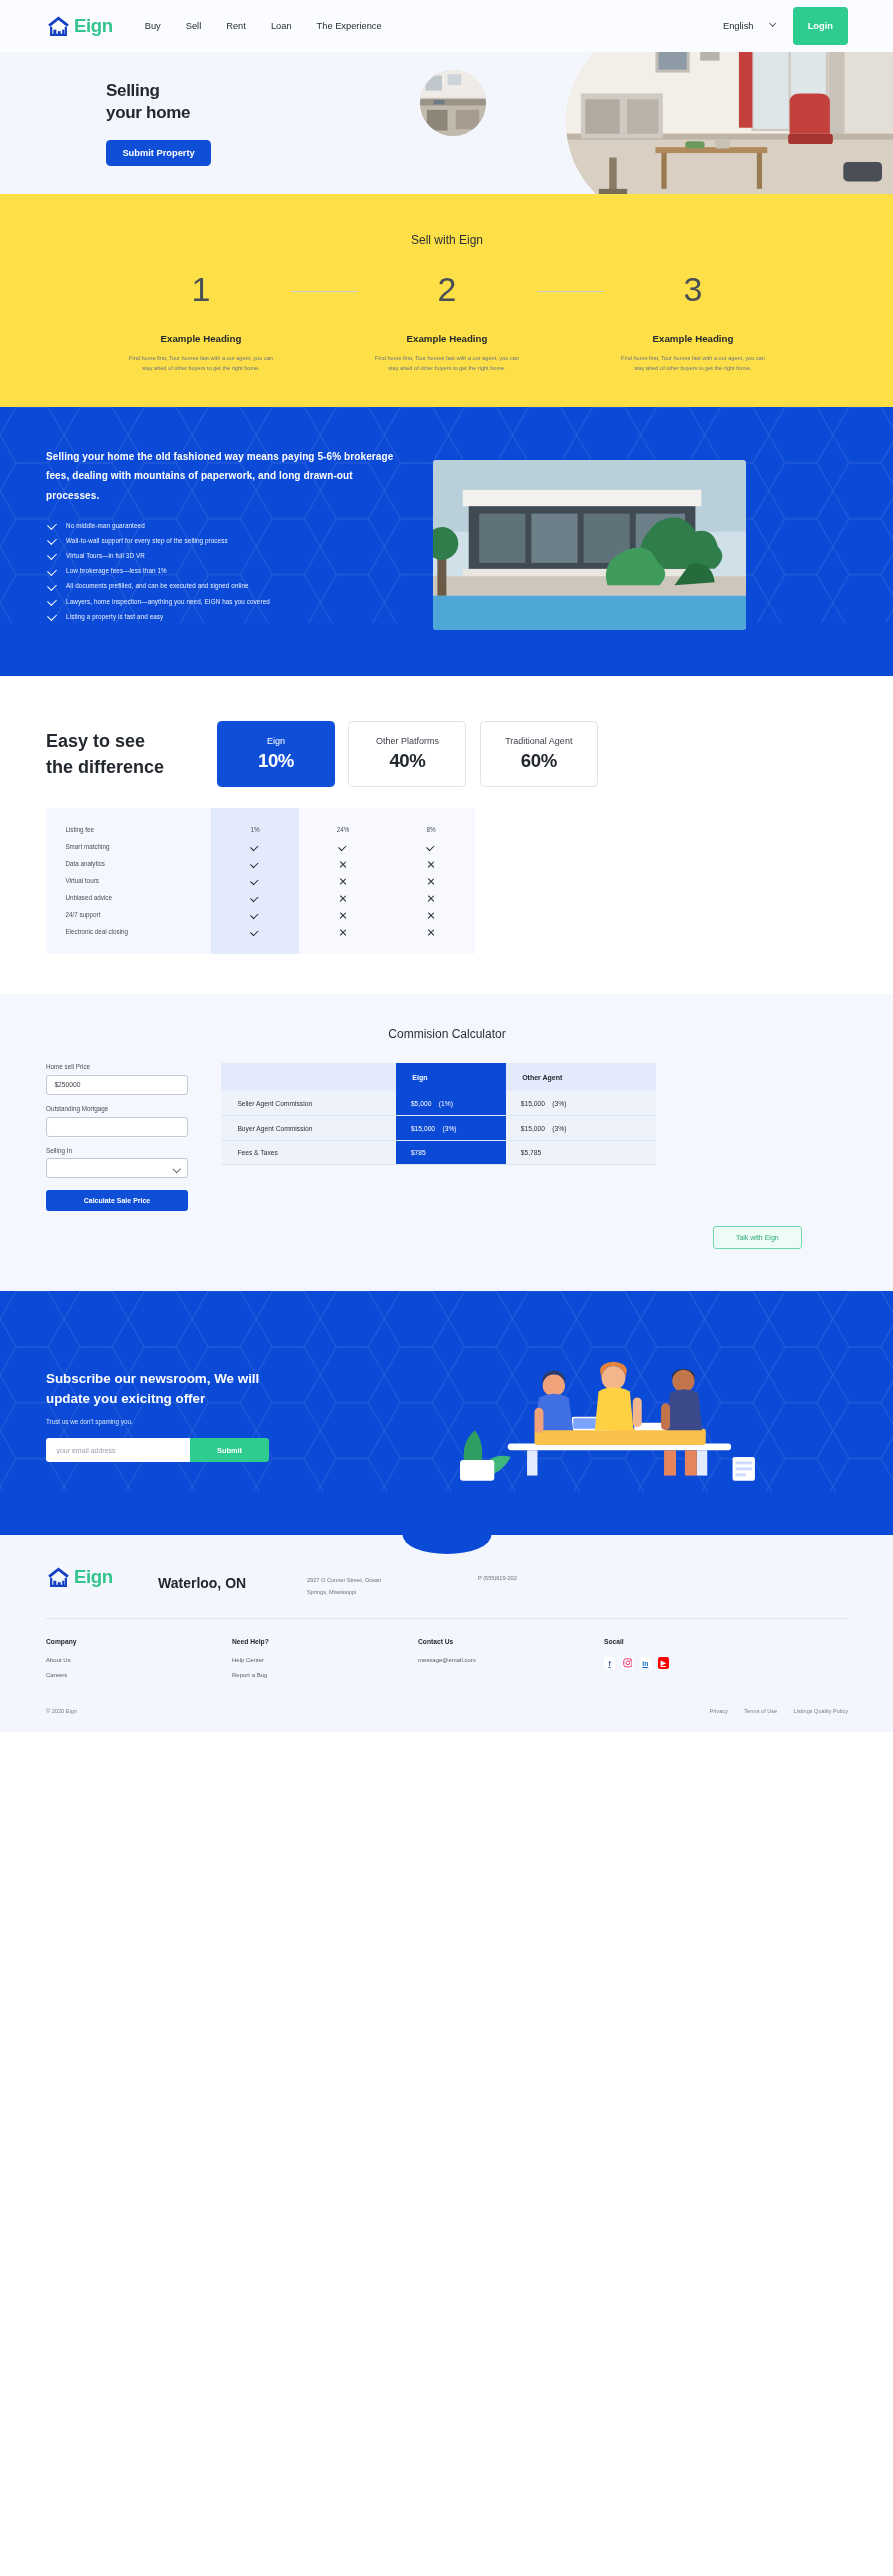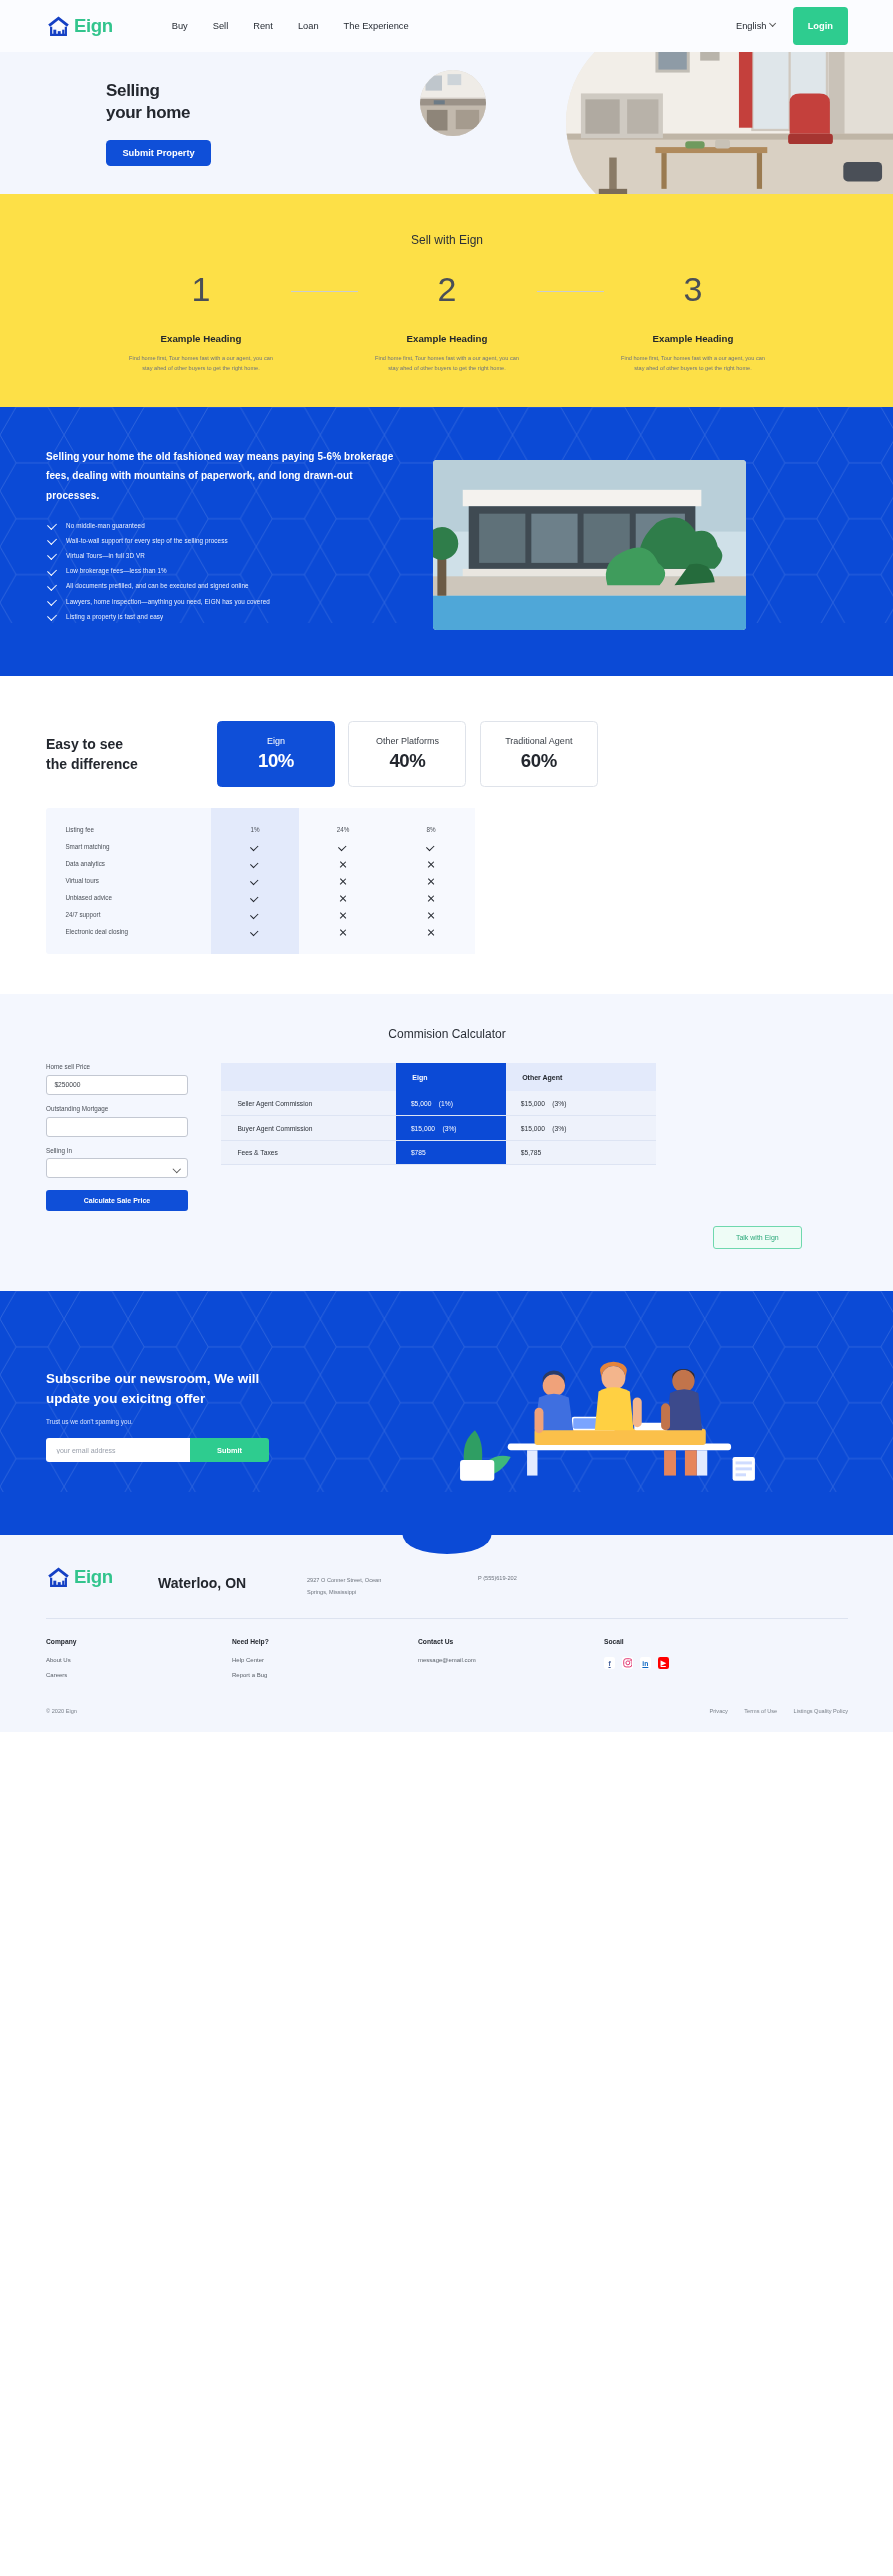--- a/index.html
+++ b/index.html
@@ -16,24 +16,24 @@
   .header {
     height: 52px;
     display: flex;
     align-items: center;
     padding: 0 46px;
     background: #fbfcff;
   }
   .logo { display: flex; align-items: center; gap: 3px; }
   .logo-mark { width: 25px; height: 24px; }
   .logo-text { font-size: 18.6px; font-weight: 700; color: #32c48d; letter-spacing: -0.4px; }
-  .nav { display: flex; gap: 25px; margin-left: 59px; }
+  .nav { display: flex; gap: 25px; margin-left: 32px; }
   .nav a { font-size: 9.3px; color: #262b33; text-decoration: none; font-weight: 400; }
   .header-right { margin-left: auto; display: flex; align-items: center; gap: 18px; }
-  .lang { font-size: 9.3px; color: #262b33; display: flex; align-items: center; gap: 3px; }
+  .lang { font-size: 9.3px; color: #262b33; display: flex; align-items: center; gap: 16px; }
   .chev { width: 5.2px; height: 5.2px; border-right: 1px solid #555; border-bottom: 1px solid #555; transform: rotate(45deg) translate(-1.5px,-1.5px); }
   .login-btn {
     background: #2ecc8f; color: #fff; border: none; border-radius: 3.7px;
     padding: 14px 15px; font-size: 9.3px; font-weight: 600; cursor: pointer;
     font-family: "Liberation Sans", sans-serif;
   }
 
   
   .hero {
     position: relative; height: 142px; background: #f3f6fd; overflow: hidden;
@@ -80,21 +80,21 @@
   .blue-lead { font-size: 10px; line-height: 1.95; color: #fff; font-weight: 600; letter-spacing: 0.1px; }
   .blue-list { margin-top: 16.4px; }
   .blue-li { display: flex; align-items: center; gap: 9.7px; margin-bottom: 8.2px; }
   .tick { width: 8.2px; height: 6px; border-left: 1.5px solid #fff; border-bottom: 1.5px solid #fff; transform: rotate(-45deg); flex: 0 0 auto; margin-left: 2.2px; }
   .blue-li span { font-size: 6.3px; color: #eef3ff; letter-spacing: 0.1px; }
   .blue-img { width: 313px; height: 170px; border-radius: 3.7px; overflow: hidden; margin-top: 13.4px; }
 
   
   .compare { padding: 45px 46px 40px; background: #fff; }
   .compare-head { display: flex; align-items: center; gap: 0; }
-  .compare-title { width: 171px; font-size: 14px; font-weight: 700; line-height: 1.45; color: #23272e; }
+  .compare-title { width: 171px; font-size: 18px; font-weight: 700; line-height: 1.45; color: #23272e; }
   .cards { display: flex; gap: 13.4px; }
   .ccard {
     width: 118px; height: 66px; border-radius: 4.5px; display: flex; flex-direction: column;
     align-items: center; justify-content: center; gap: 3.7px; border: 0.7px solid #dfe3ea; background: #fff;
   }
   .ccard.primary { background: #0f4fd8; border-color: #0f4fd8; }
   .ccard-label { font-size: 9px; color: #3a3f47; }
   .ccard.primary .ccard-label { color: #fff; }
   .ccard-val { font-size: 18.6px; font-weight: 700; color: #23272e; letter-spacing: -0.4px; }
   .ccard.primary .ccard-val { color: #fff; }

